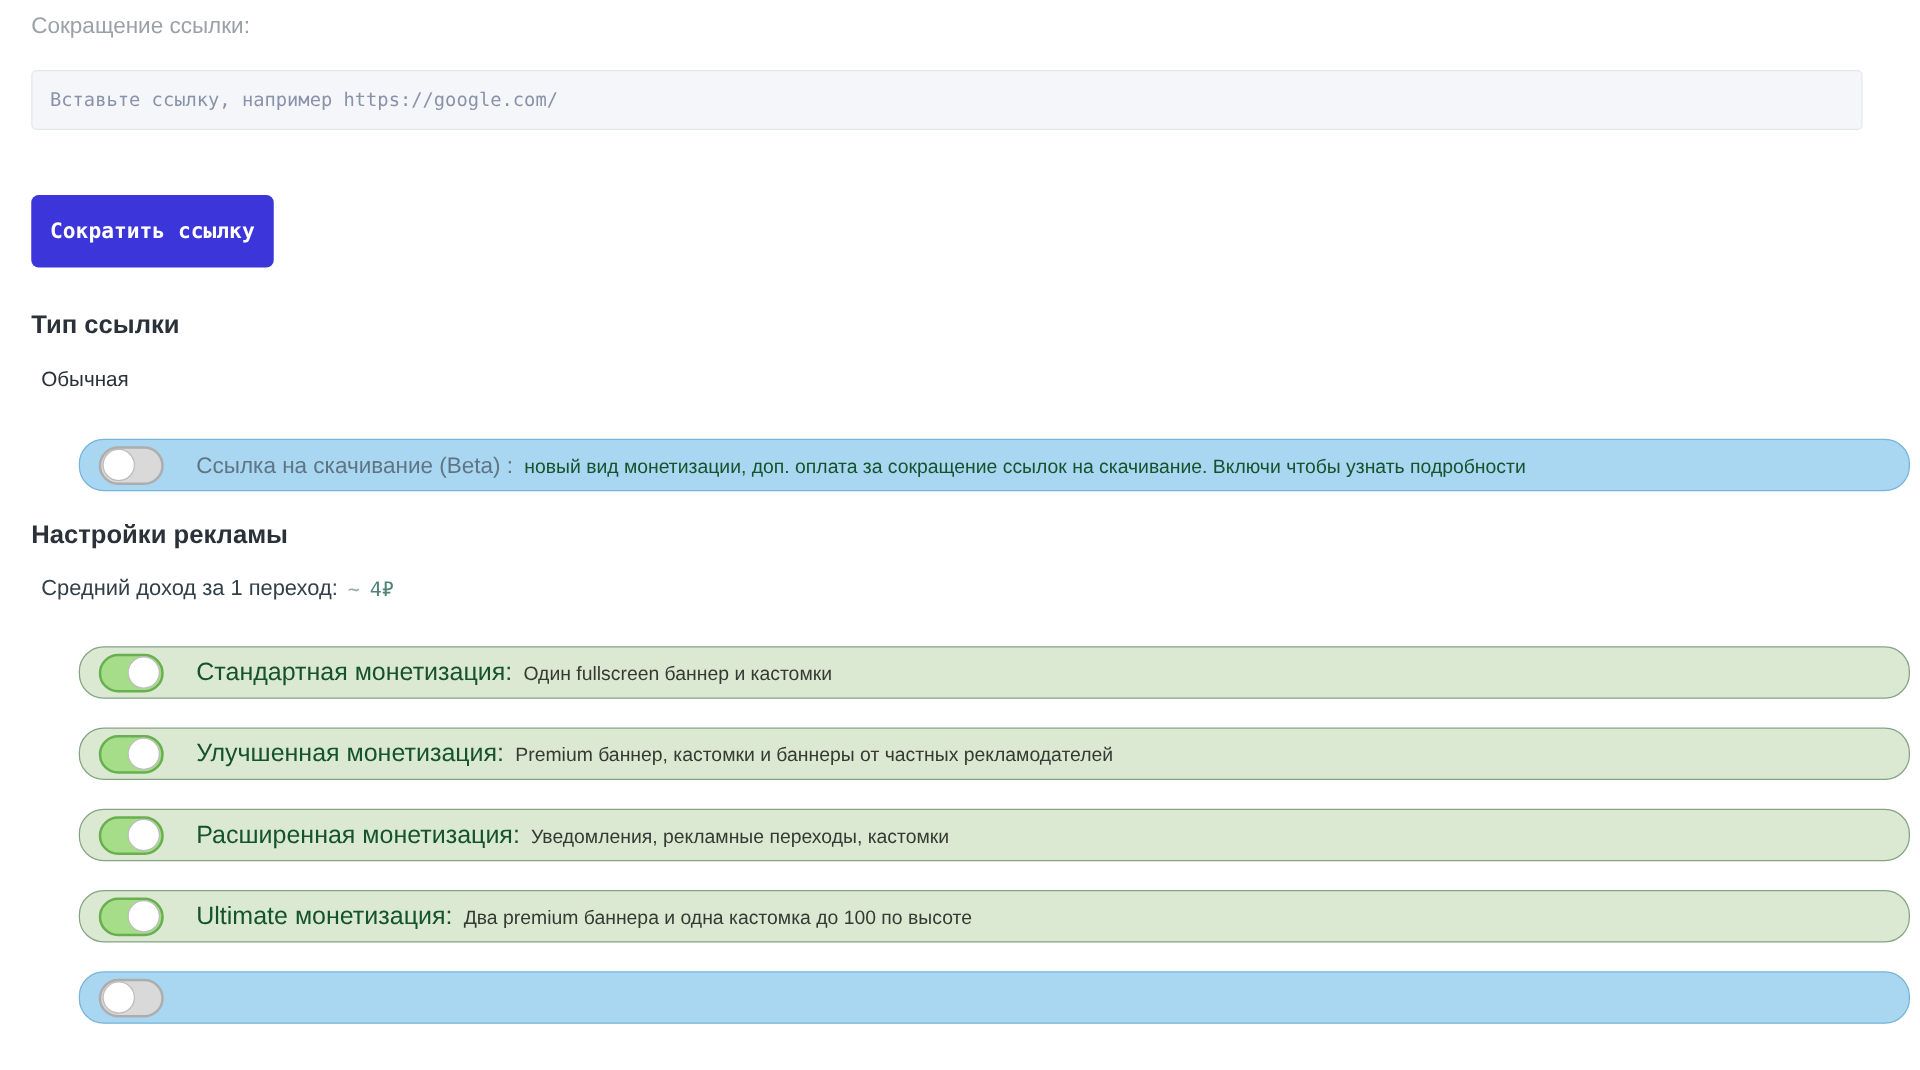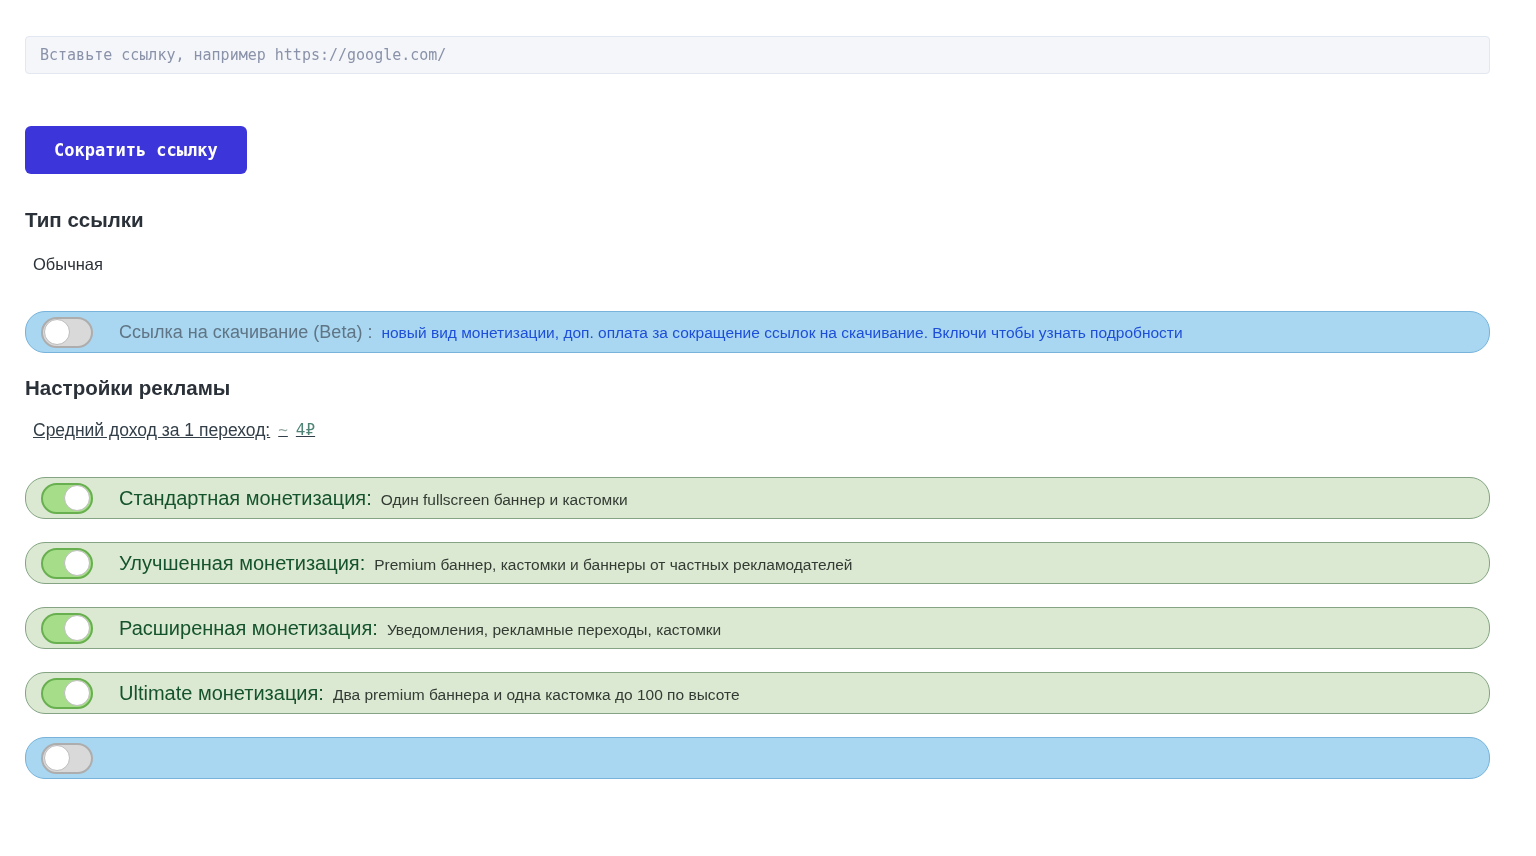--- a/index.html
+++ b/index.html
@@ -22,47 +22,47 @@
     width:1536px;height:856px;background:#ffffff;
     font-family:"Liberation Sans", sans-serif;
     color:var(--heading-color);
     overflow:hidden;
   }
   .page{padding:10px 46px 0 25px;}
 
   .top-label{font-size:18px;color:var(--muted-label);line-height:20px;}
 
   .url-input{
-    display:block;margin-top:26px;width:100%;height:38px;
+    display:block;margin-top:26px;width:100%;height:48px;
     background:#f4f6fa;border:1px solid #e2e7f0;border-radius:4px;
     font-family:"DejaVu Sans Mono", monospace;font-size:15px;color:#333;
     padding:0 14px;outline:none;
   }
   .url-input::placeholder{color:#8a92a9;}
 
   .shorten-btn{
-    display:block;margin-top:52px;height:48px;padding:0 29px;
+    display:block;margin-top:52px;height:58px;padding:0 15px;
     background:var(--accent);color:#ffffff;border:none;border-radius:6px;
     font-family:"DejaVu Sans Mono", monospace;font-weight:bold;font-size:17px;
     cursor:pointer;
   }
 
   h2{font-size:20.5px;font-weight:bold;color:var(--heading-color);margin:0;}
   .h-link-type{margin-top:34px;}
   .h-ads{margin-top:23px;}
 
   .link-type-value{margin:23px 0 0 8px;font-size:16.5px;color:var(--heading-color);}
 
-  .income-line{margin:20px 0 0 8px;font-size:17.5px;color:#333f48;display:flex;align-items:flex-start;text-decoration:underline;}
+  .income-line{margin:20px 0 0 8px;font-size:17.5px;color:#333f48;display:flex;align-items:flex-end;}
   .income-approx{margin-left:8px;color:#93a8a0;font-family:"DejaVu Sans Mono", monospace;font-size:16px;}
   .income-value{margin-left:8px;color:var(--income-value);font-family:"DejaVu Sans Mono", monospace;font-size:16px;}
 
   .row{
     display:flex;align-items:center;height:42px;border-radius:20px;
-    padding-left:15px;width:100%;
+    padding-left:15px;width:100%;margin-left:38px;
   }
   .row.blue{background:var(--blue-row-bg);border:1.5px solid var(--blue-row-border);}
   .row.green{background:var(--green-row-bg);border:1.5px solid var(--green-row-border);}
   .row-download{margin-top:37px;}
   #ad-rows .row{margin-top:23px;}
   #ad-rows .row:first-child{margin-top:36px;}
 
   .toggle{
     width:52px;height:31px;border-radius:17px;position:relative;flex-shrink:0;cursor:pointer;
   }
@@ -71,28 +71,29 @@
   .knob{
     width:26px;height:26px;border-radius:50%;background:#ffffff;
     border:1px solid #bdbdbd;position:absolute;top:50%;transform:translateY(-50%);
   }
   .toggle.off .knob{left:1px;}
   .toggle.on .knob{right:1px;}
 
   .row-text{margin-left:26px;display:flex;align-items:baseline;white-space:nowrap;overflow:hidden;}
   .row-label{font-size:20px;color:#14532d;}
   .row.blue .row-label{font-size:18px;color:#5f7585;}
-  .row-desc{margin-left:9px;font-size:15.5px;color:#1d4ed8;}
+  .row-desc{margin-left:9px;font-size:15.5px;color:#14532d;}
   .row.green .row-desc{color:#333b33;}
 </style>
 </head>
 <body>
 
 <div class="page">
 
+  <div class="top-label">Сокращение ссылки:</div>
 
   <input class="url-input" type="text" placeholder="Вставьте ссылку, например https://google.com/" style="">
 
   <button class="shorten-btn">Сократить ссылку</button>
 
   <h2 class="h-link-type">Тип ссылки</h2>
 
   <div class="link-type-value">Обычная</div>
 
   <div class="row blue row-download">

